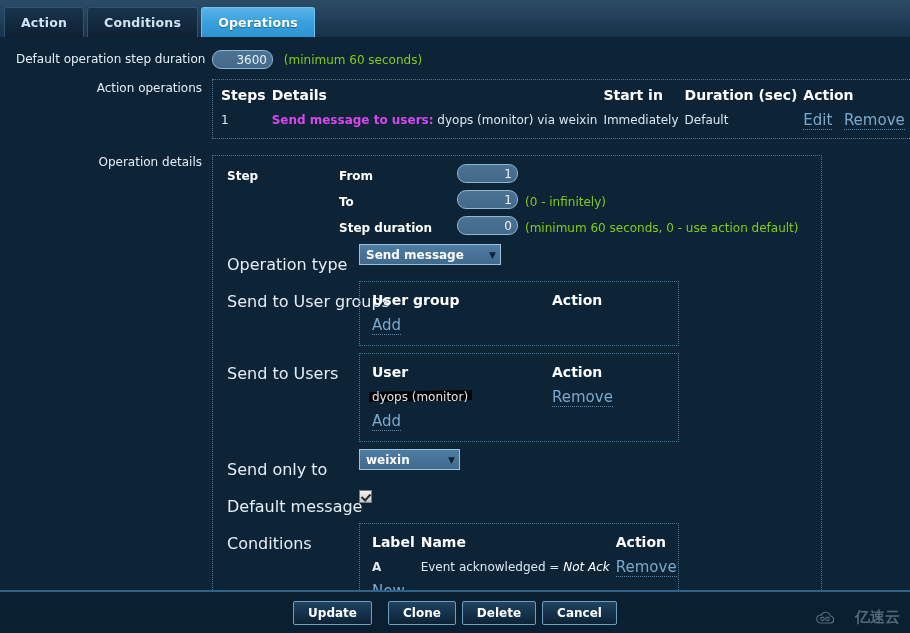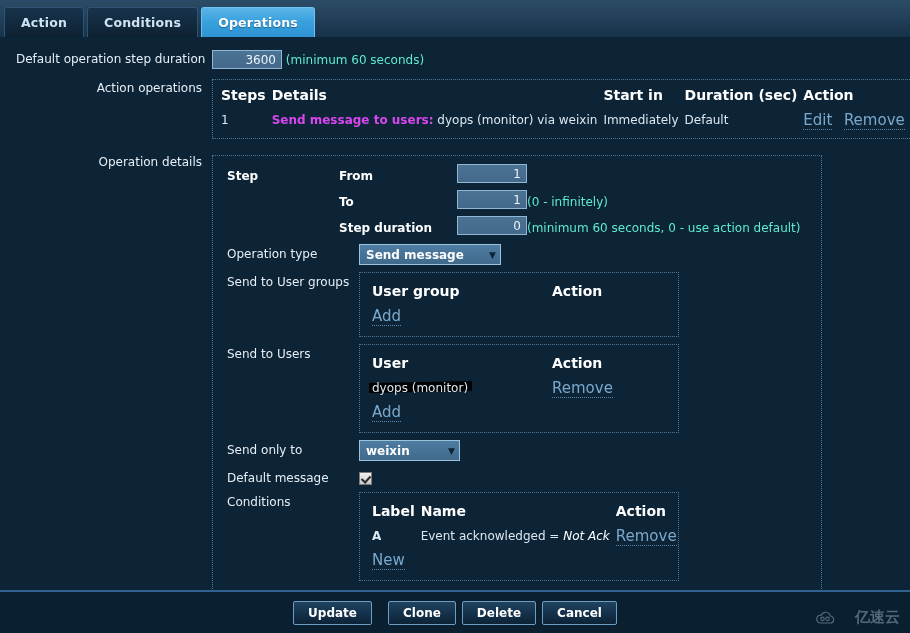--- a/index.html
+++ b/index.html
@@ -71,41 +71,41 @@
     background: linear-gradient(to bottom, #4b7394 0%, #44698a 100%);
     border: 1px solid #8fb6d3;
     color: #eaf3fa;
     font-family: "DejaVu Sans", "Liberation Sans", sans-serif;
     font-size: 12px;
     text-align: right;
     padding: 2px 5px;
     height: 19px;
     outline: none;
   }
-  input.w70 { width: 70px; }
+  input.w70 { width: 61px; border-radius: 9px; }
   .sel {
     display: inline-flex;
     align-items: center;
     justify-content: space-between;
     background: linear-gradient(to bottom, #4f7ca2 0%, #3f6a8c 100%);
     border: 1px solid #9cc2dd;
     color: #ffffff;
     font-weight: bold;
     font-size: 12px;
     height: 21px;
     padding: 0 4px 0 6px;
     cursor: pointer;
     white-space: nowrap;
   }
   .sel .caret {
     font-size: 9px;
     color: #0d2234;
     margin-left: 14px;
   }
-  .hint { color: #5eead4; font-size: 12px; }
+  .hint { color: #84cc16; font-size: 12px; margin-left: 7px; }
   table.t { border-collapse: collapse; width: 100%; }
   table.t th {
     text-align: left;
     font-weight: bold;
     color: #ffffff;
     font-size: 14px;
     padding: 3px 6px 5px 0;
     white-space: nowrap;
   }
   table.t td {
@@ -130,21 +130,21 @@
   .b { font-weight: bold; color: #d946ef; }
 
   
   .details {
     border: 1px dotted #4d7896;
     width: 610px;
     padding: 8px 10px 8px 14px;
     margin-top: 2px;
   }
   .drow { display: flex; align-items: flex-start; margin-bottom: 7px; }
-  .dlbl { width: 132px; color: #e6eef6; font-size: 12px; padding-top: 3px; white-space: nowrap; }
+  .dlbl { width: 132px; color: #e6eef6; font-size: 16px; padding-top: 3px; white-space: nowrap; margin-top: 8px; }
   .dfld { flex: 1; }
   .steprow { display: flex; align-items: flex-end; margin-bottom: 7px; }
   .steplbl { width: 112px; color: #ffffff; font-weight: bold; font-size: 12px; }
   .bbox { border: 1px dotted #4d7896; padding: 7px 12px 8px 12px; width: 320px; }
 
   
   .chk {
     width: 13px; height: 13px;
     background: linear-gradient(to bottom,#f2f2f2,#c8c8c8);
     border: 1px solid #7b7b7b;

